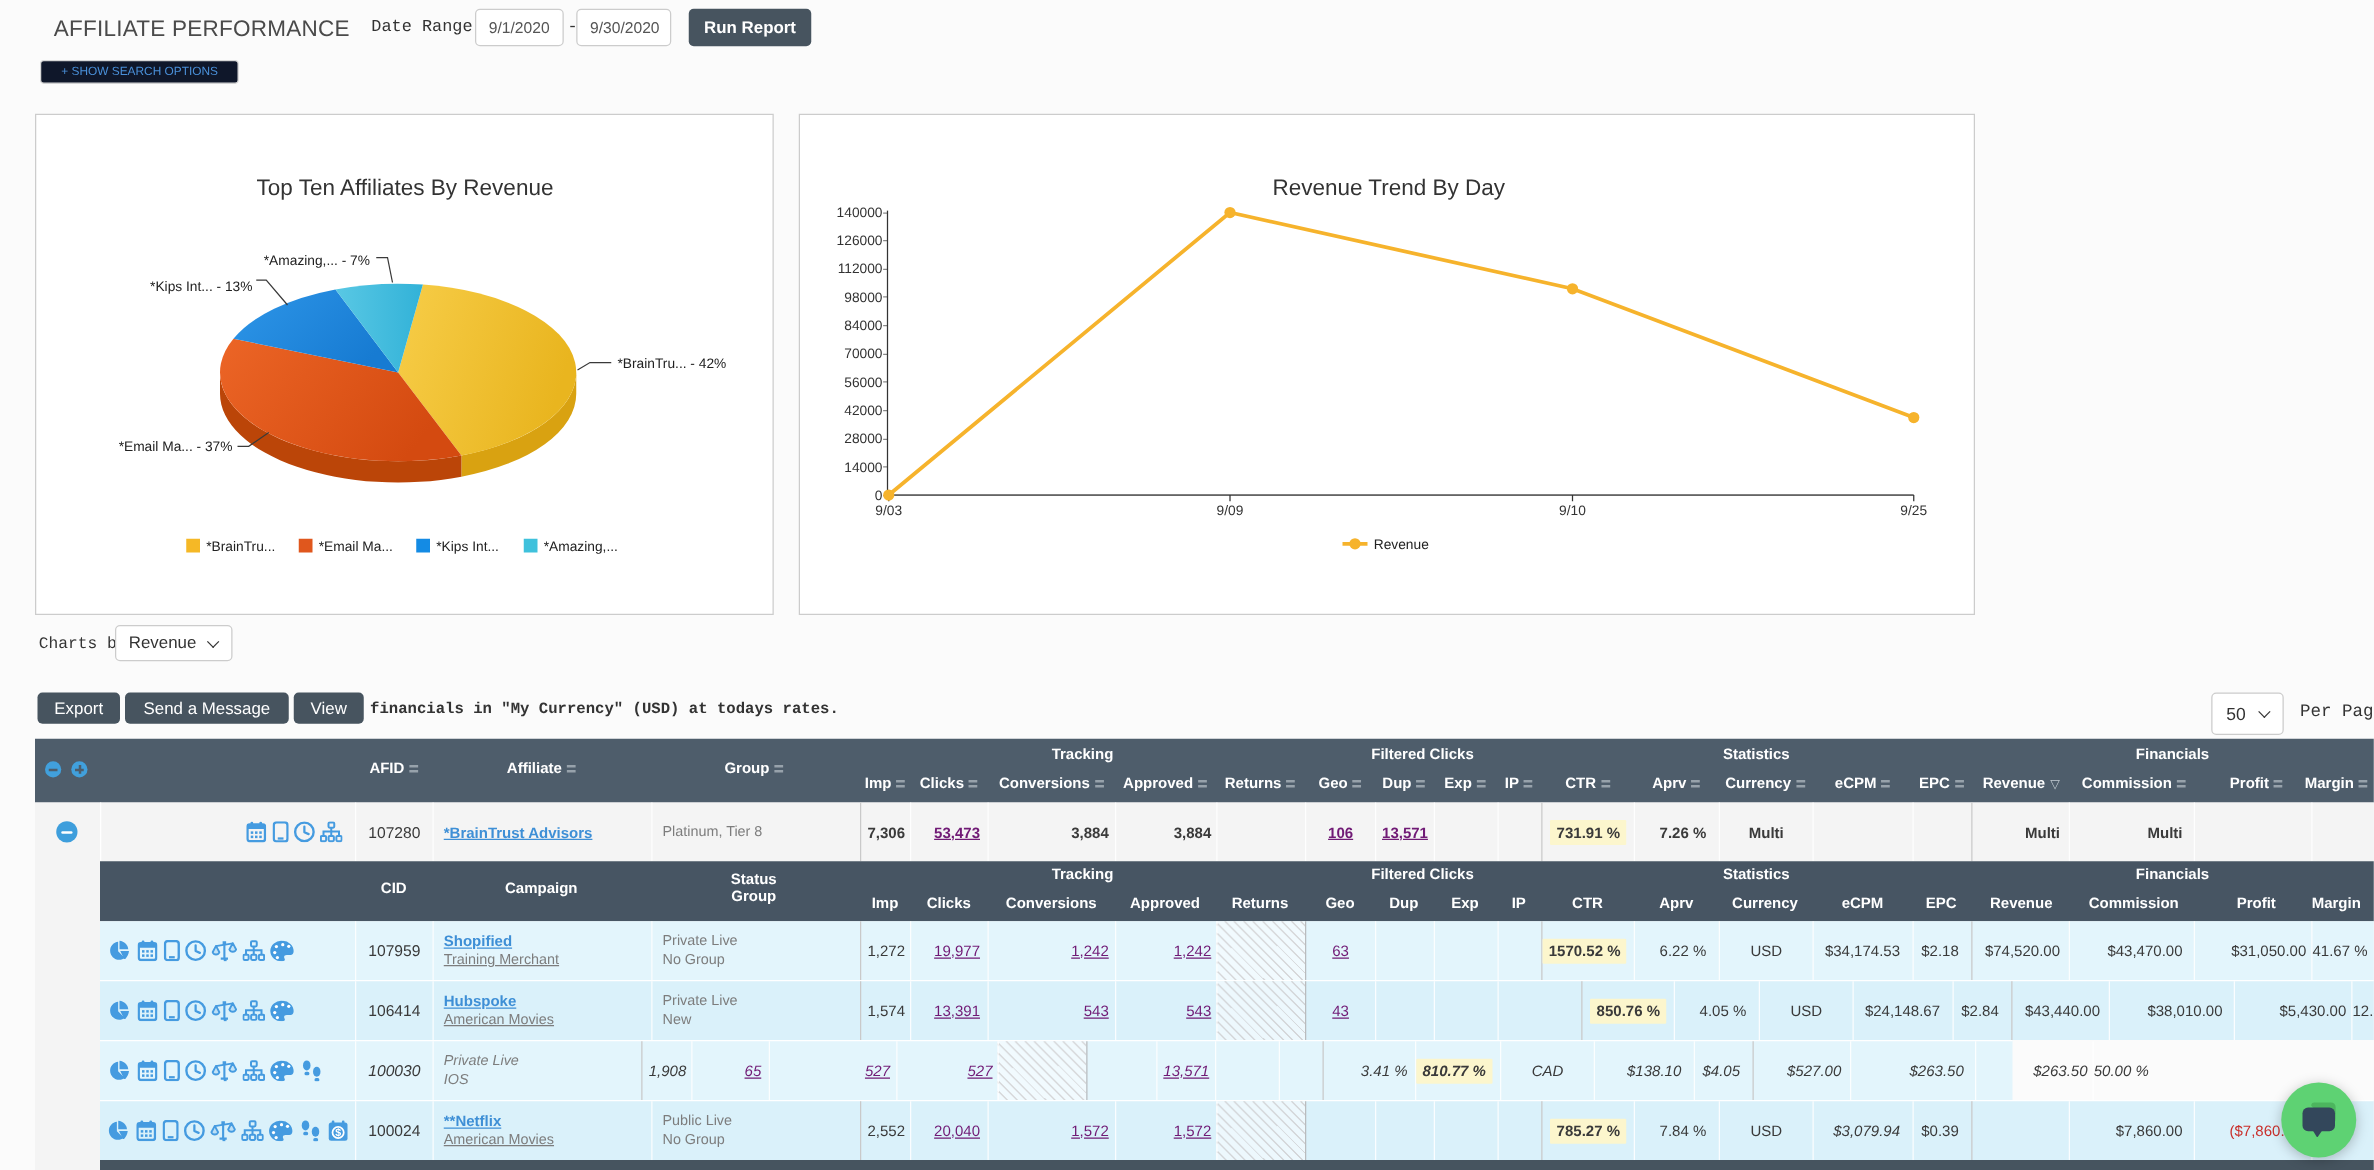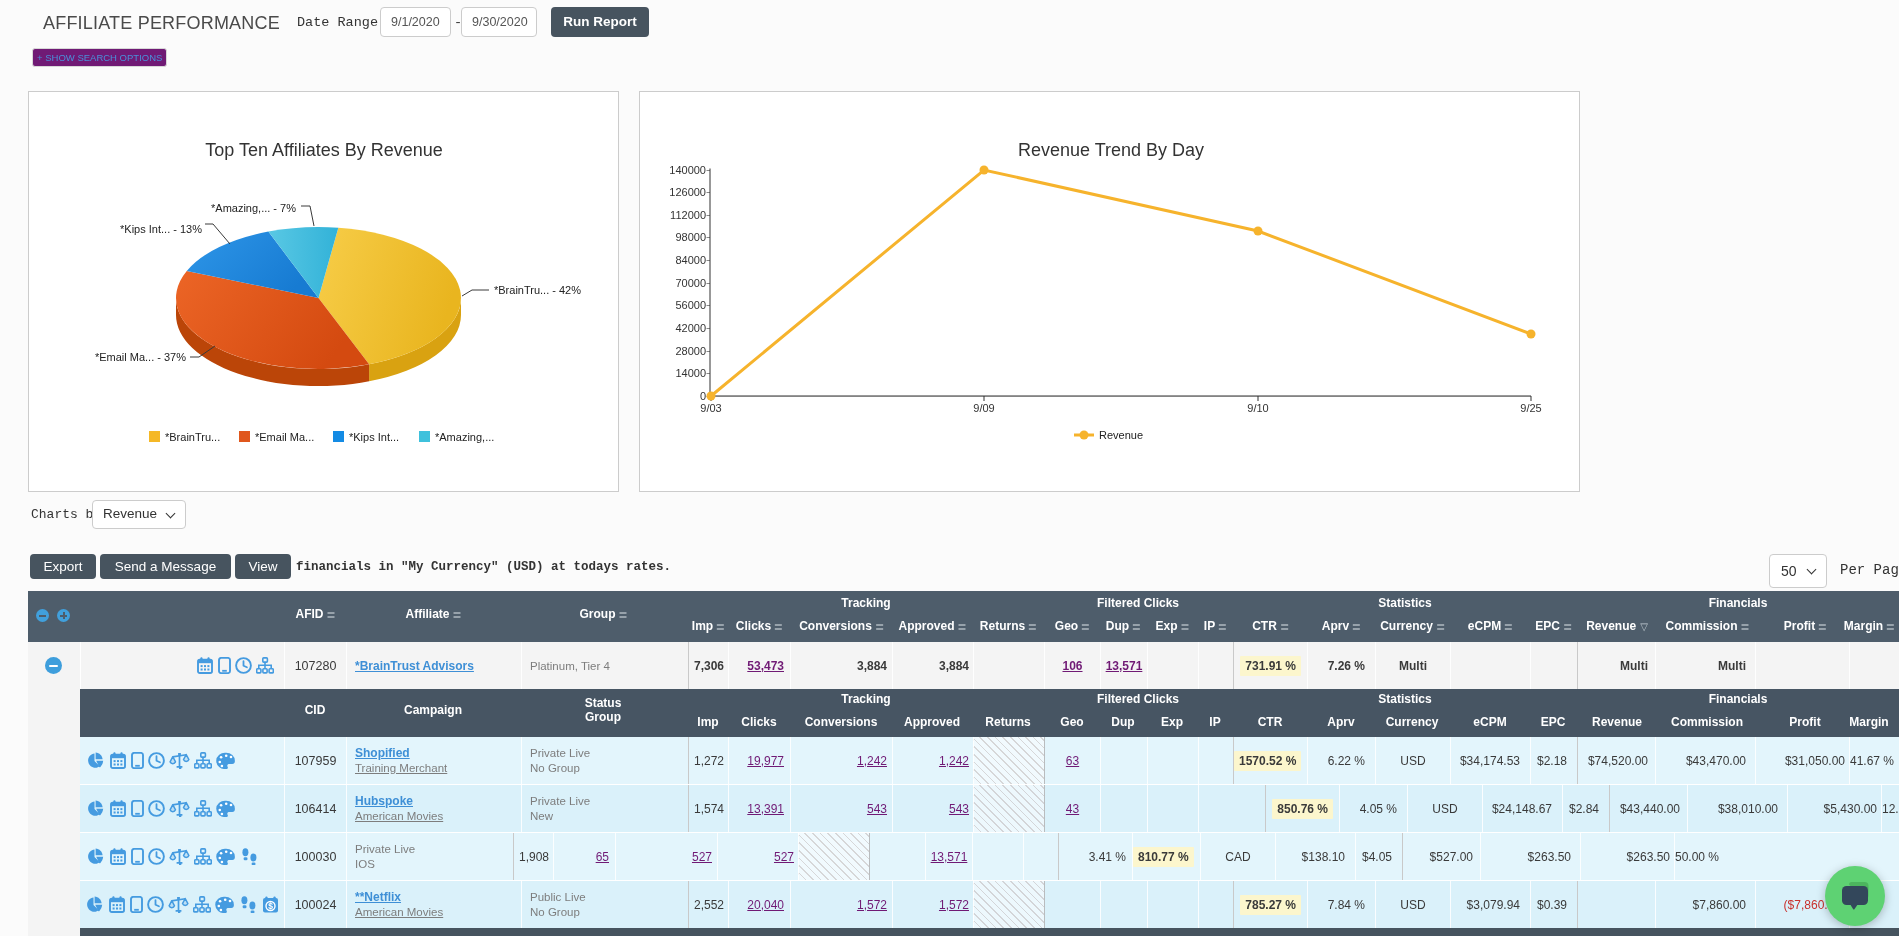--- a/index.html
+++ b/index.html
@@ -6,22 +6,22 @@
 html,body { width:1899px; height:936px; overflow:hidden; background:#fbfbfb;
   font-family:"Liberation Sans", sans-serif; color:#333; }
 .abs { position:absolute; }
 h1 { position:absolute; left:43px; top:13px; font-size:18px; font-weight:400;
   color:#4a4a4a; letter-spacing:0.2px; }
 .lbl { position:absolute; font-size:13.5px; color:#333; white-space:nowrap;font-family:Liberation Mono, monospace; }
 .inp { position:absolute; height:30px; border:1px solid #ccc; border-radius:4px;
   background:#fff; font-size:12.5px; color:#555; padding-left:10px; line-height:29px; }
 .btn { position:absolute; background:#47545f; color:#fff; border-radius:4px;
   font-size:13.5px; text-align:center; }
-.sso { position:absolute; left:32px; top:48px; background:#701a75; border:1px solid #d8d8d8;
-  border-radius:3px; color:#4a90d9; font-size:9.5px; padding:3px 4px; letter-spacing:0; }
+.sso { position:absolute; left:32px; top:48px; background:#0f172a; border:1px solid #d8d8d8;
+  border-radius:3px; color:#4a90d9; font-size:9.5px; padding:3px 16px; letter-spacing:0; }
 .panel { position:absolute; background:#fff; border:1px solid #ccc; }
 .sel { position:absolute; background:#fff; border:1px solid #ccc; border-radius:4px;
   font-size:13.5px; color:#333; }
 .sel .ch { position:absolute; right:9px; top:50%; width:9px; height:9px; margin-top:-7px; }
 .sel .ch:before { content:""; position:absolute; left:0; top:2px; width:6px; height:6px;
   border-right:1.8px solid #333; border-bottom:1.8px solid #333; transform:rotate(45deg); }
 
 
 #tbl { position:absolute; left:28px; top:591px; width:1871px; }
 .hdrbar { position:relative; width:1871px; height:51px; background:#4e5d6b; color:#fff; }
@@ -261,21 +261,21 @@
         </svg>
         <span style="width:6px"></span>
       </div>
       <div class="c ctr" style="width:62px;">
         <span style="font-weight:normal;font-size:12.5px;">107280</span>
       </div>
       <div class="c " style="width:175px;text-align:right;">
         <a class="blk" style="margin-left:8px;font-size:12px;">*BrainTrust Advisors</a>
       </div>
       <div class="c " style="width:167px;">
-        <span class="gray" style="margin-left:8px;font-size:11.5px;">Platinum, Tier 4</span>
+        <span class="gray" style="margin-left:8px;font-size:11.5px;">Platinum, Tier 8</span>
       </div>
       <div class="c gb r" style="width:40px;">7,306<span style="width:4px"></span></div>
       <div class="c r" style="width:62px;">
         <a class="lk">53,473</a>
         <span style="width:6px"></span>
       </div>
       <div class="c r" style="width:102px;">3,884<span style="width:5px"></span></div>
       <div class="c r" style="width:81px;">3,884<span style="width:4px"></span></div>
       <div class="c " style="width:71px;"></div>
       <div class="c ctr" style="width:56px;">
@@ -513,21 +513,21 @@
       </div>
       <div class="c r" style="width:68px;">4.05 %<span style="width:10px"></span></div>
       <div class="c ctr" style="width:75px;">USD</div>
       <div class="c r" style="width:80px;">$24,148.67<span style="width:10px"></span></div>
       <div class="c r" style="width:47px;">$2.84<span style="width:10px"></span></div>
       <div class="c gb r" style="width:78px;">$43,440.00<span style="width:7px"></span></div>
       <div class="c r" style="width:100px;">$38,010.00<span style="width:9px"></span></div>
       <div class="c r" style="width:94px;">$5,430.00<span style="width:4px"></span></div>
       <div class="c r" style="width:50px;">12.50 %<span style="width:8px"></span></div>
     </div>
-    <div class="row camprow bg1 sep" style="width:1819px;margin-left:52px;">
+    <div class="row camprow bg1 sep" style="width:1530px;margin-left:52px;font-style:italic;">
       <div class="c " style="width:204px;">
         <span style="width:7px"></span>
         <svg class="ic" width="17" height="17" viewBox="0 0 17 17" style="margin-right:6px;">
           <path d="M7.5,9 V1.4 C3.9,1.8 1.1,4.8 1.1,8.5 c0,4 3.3,7.3 7.3,7.3 c1.7,0 3.2,-0.6 4.4,-1.5 L7.5,9 Z" fill="#459be0"></path>
           <path d="M15.6,7.3 C15.2,3.5 12.5,1 8.6,0.5 V7.3 H15.6 Z" fill="#459be0"></path>
           <path d="M16.2,8.8 H9.2 L12.2,14.9 c0.3,0.4 0.9,0.4 1.2,0 c1.5,-1.6 2.5,-3.5 2.8,-6.1 Z" fill="#459be0"></path>
         </svg>
         <svg class="ic" width="16" height="17" viewBox="0 0 16 17" style="margin-right:5px;">
           <rect x="1" y="2.6" width="14" height="13.4" rx="1.8" fill="none" stroke="#459be0" stroke-width="1.9"></rect>
           <rect x="1.2" y="2.8" width="13.6" height="3.4" fill="#459be0"></rect>
@@ -718,21 +718,21 @@
       <div class="c ctr gb2" style="width:56px;"></div>
       <div class="c ctr" style="width:47px;"></div>
       <div class="c " style="width:51px;"></div>
       <div class="c " style="width:35px;"></div>
       <div class="c gb r" style="width:74px;">
         <span class="hl">785.27 %</span>
         <span style="width:6px"></span>
       </div>
       <div class="c r" style="width:68px;">7.84 %<span style="width:10px"></span></div>
       <div class="c ctr" style="width:75px;">USD</div>
-      <div class="c r" style="width:80px;">$3,079.94<span style="width:10px"></span></div>
+      <div class="c r" style="width:80px;font-style:italic;">$3,079.94<span style="width:10px"></span></div>
       <div class="c r" style="width:47px;">$0.39<span style="width:10px"></span></div>
       <div class="c gb r" style="width:78px;">
         <span style="width:7px"></span>
       </div>
       <div class="c r" style="width:100px;">$7,860.00<span style="width:9px"></span></div>
       <div class="c r" style="width:94px;">
         <span class="red">($7,860.00)</span>
         <span style="width:4px"></span>
       </div>
       <div class="c r" style="width:50px;">

